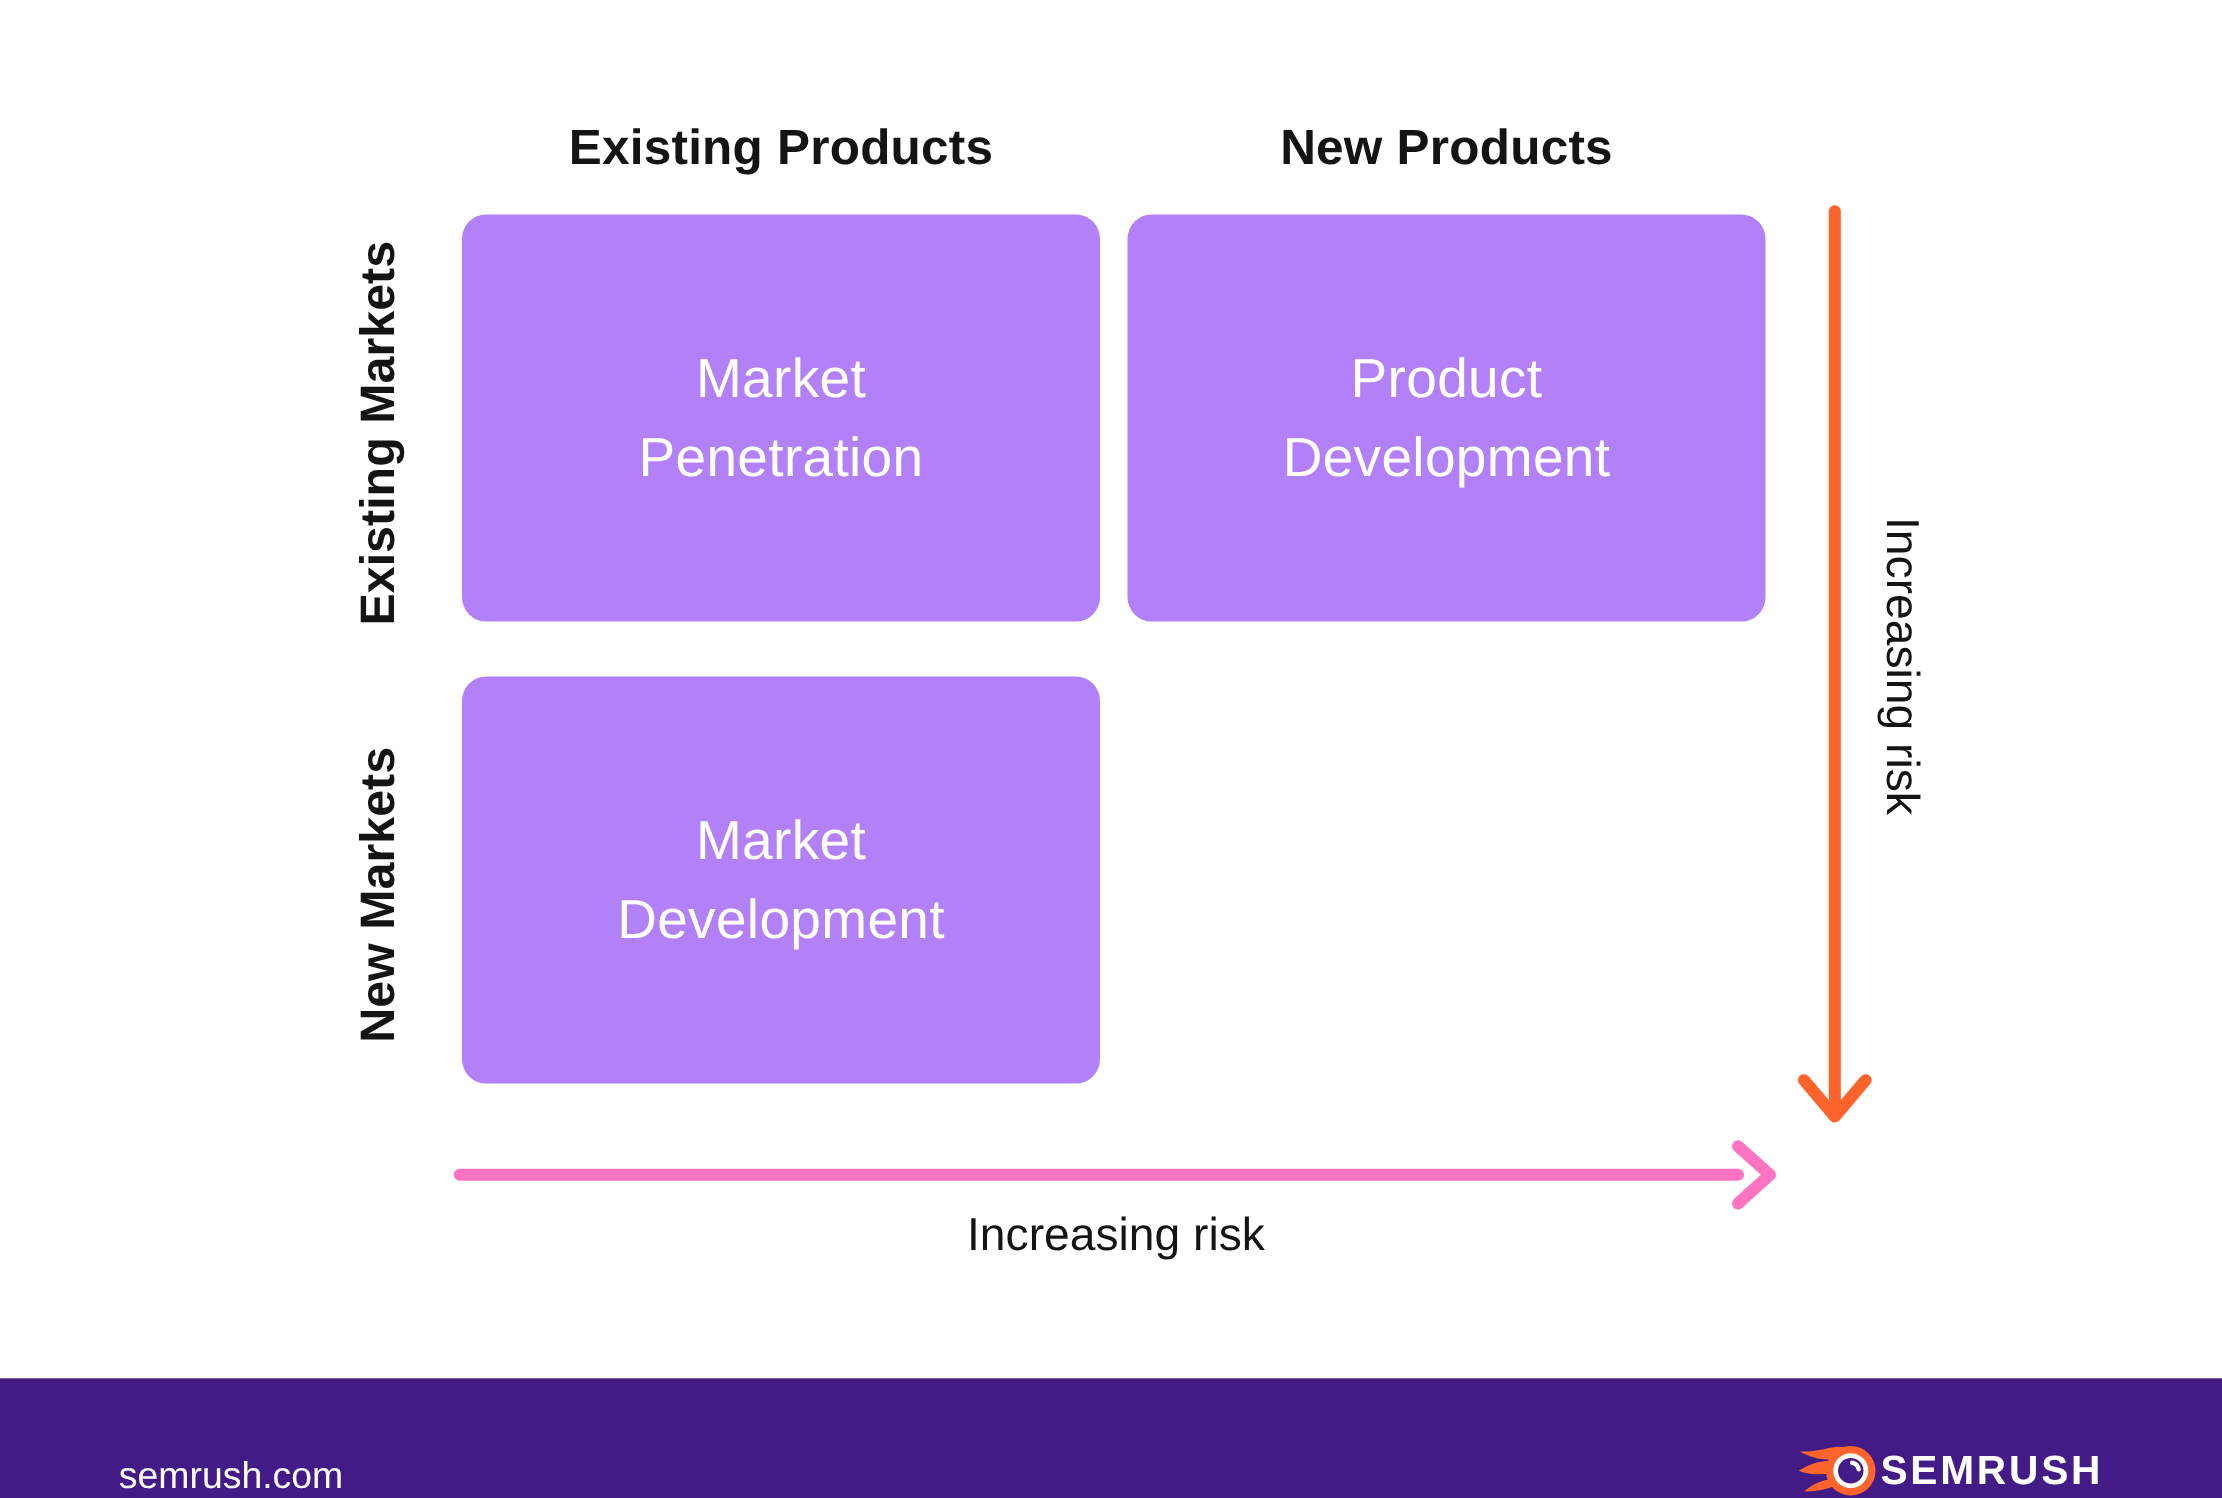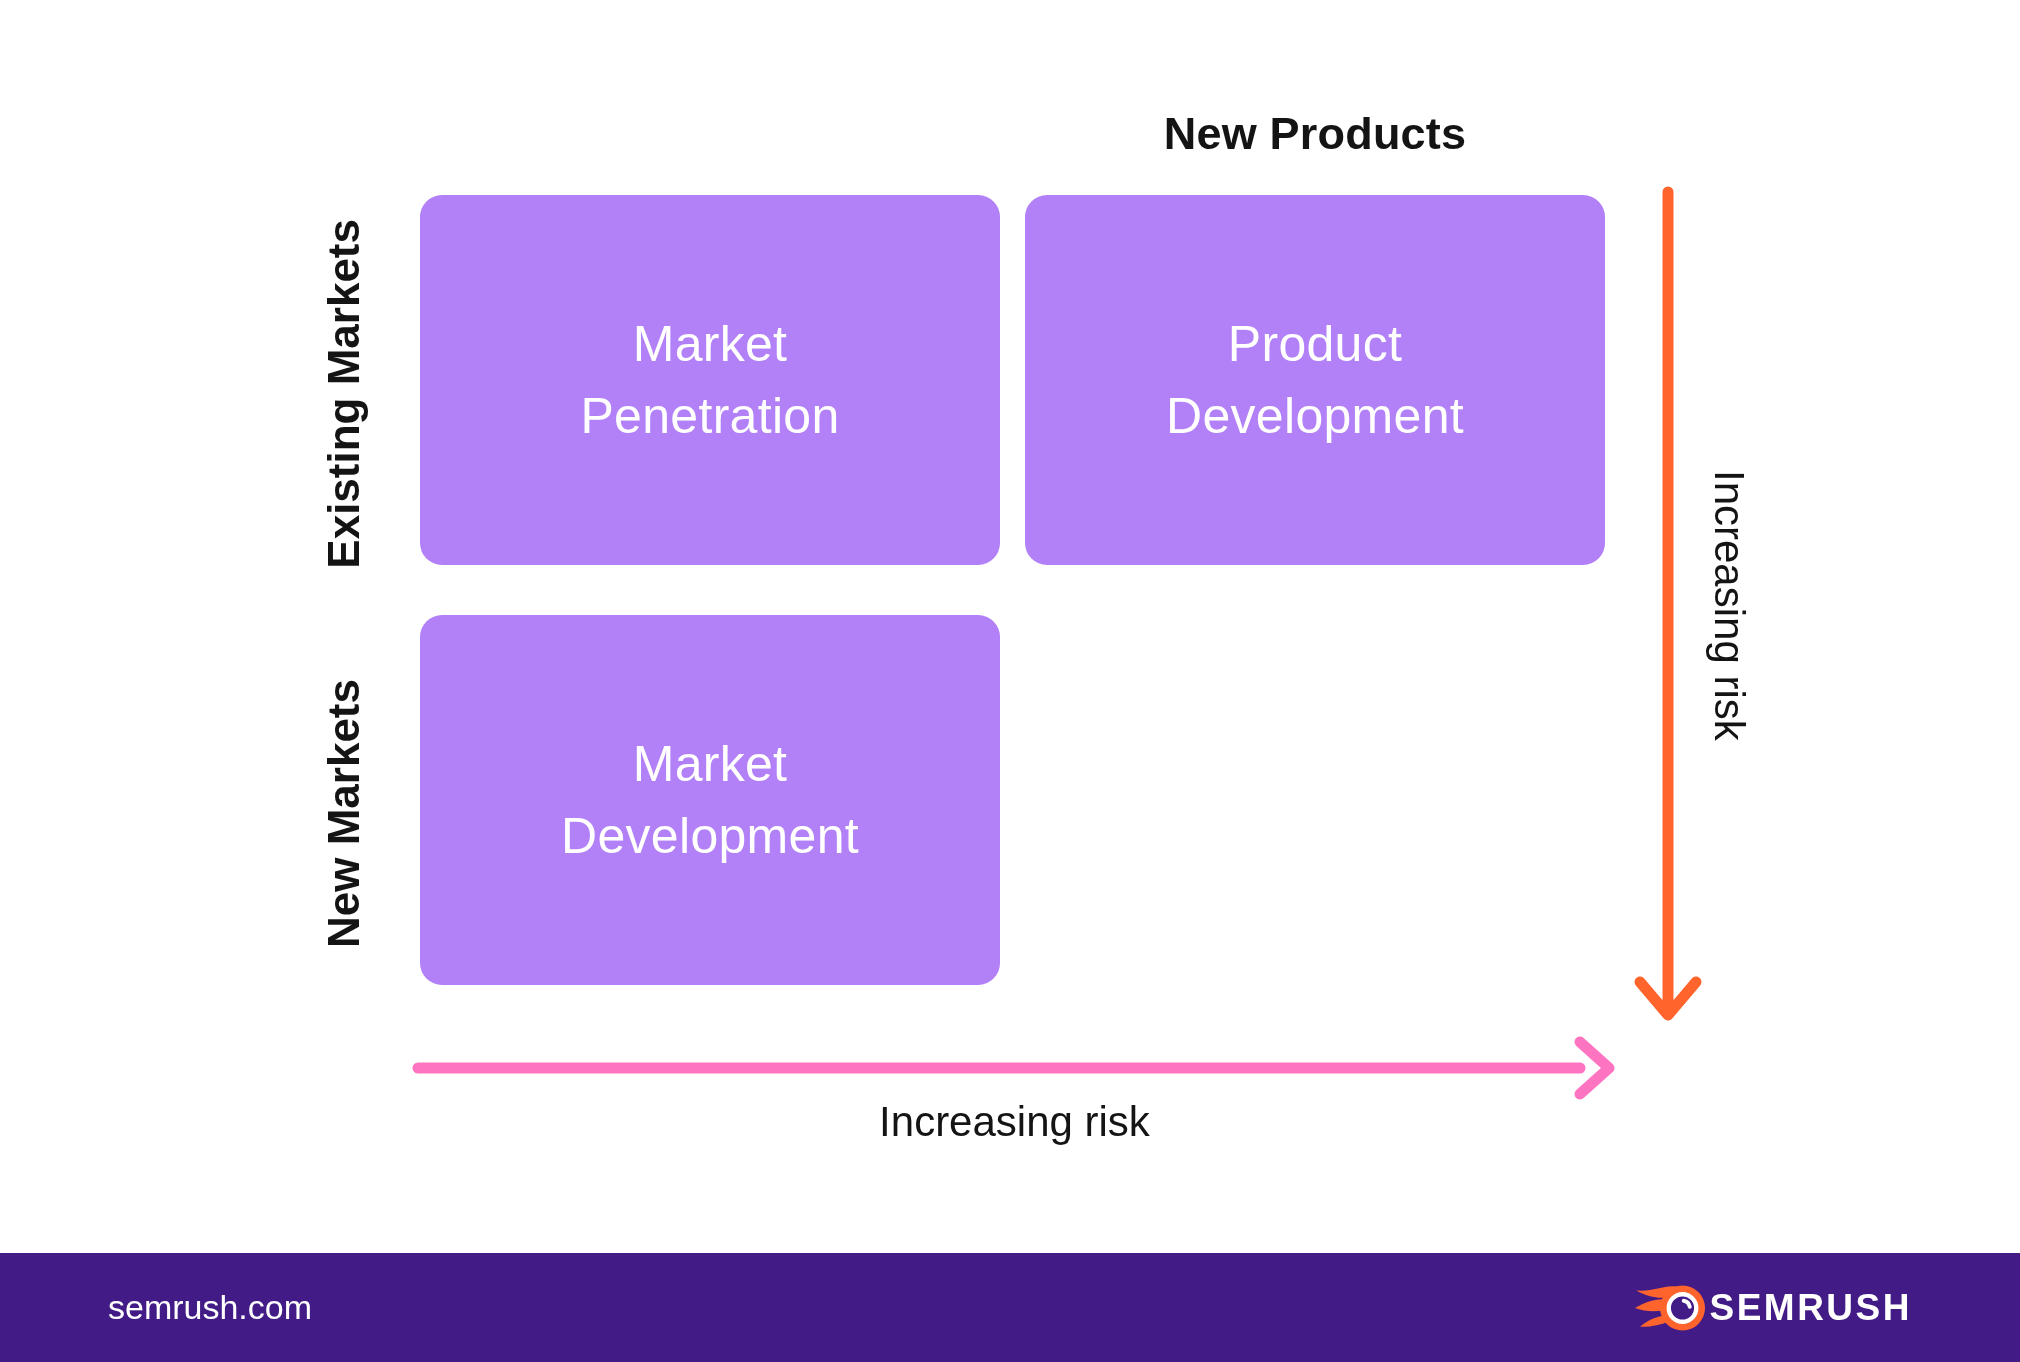--- a/index.html
+++ b/index.html
@@ -118,21 +118,21 @@
 
   
   #footer {
     position: absolute;
     left: 0;
     top: 1253px;
     width: 100%;
     height: 109px;
     background: var(--footer-background, #421b87);
     display: flex;
-    align-items: center;
+    align-items: flex-end;
     justify-content: space-between;
     padding: 0 108px;
     box-sizing: border-box;
   }
   #footer-site {
     color: var(--text-light, #ffffff);
     font-size: 34px;
     font-weight: 400;
   }
   #footer-logo { display: flex; align-items: center; gap: 1px; }
@@ -142,20 +142,21 @@
     font-size: 37px;
     font-weight: 700;
     letter-spacing: 2.5px;
   }
 </style>
 </head>
 <body>
 
 <div id="canvas">
 
+  <div class="col-header" id="col-header-existing">Existing Products</div>
   <div class="col-header" id="col-header-new">New Products</div>
 
   <div class="row-header" id="row-header-existing">
     <span>Existing Markets</span>
   </div>
   <div class="row-header" id="row-header-new">
     <span>New Markets</span>
   </div>
 
   <div class="quadrant" id="quadrant-market-penetration">

